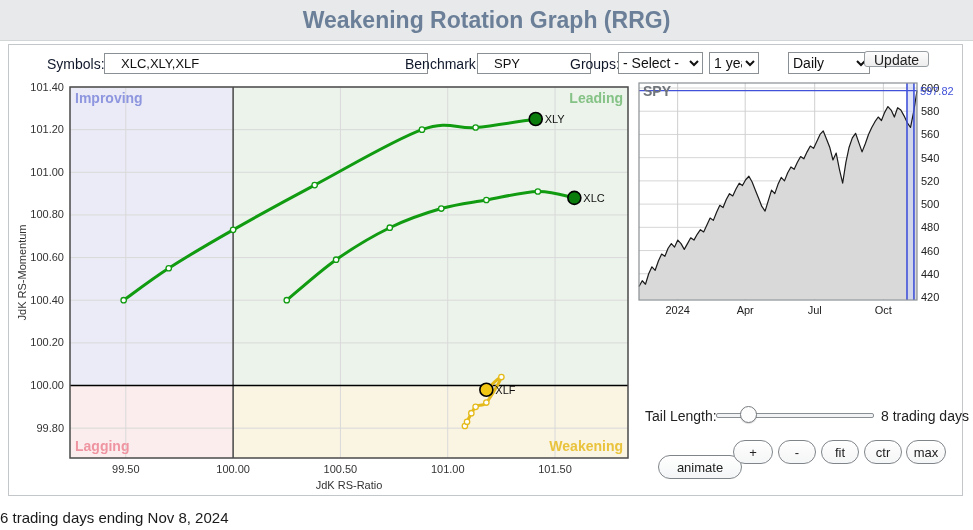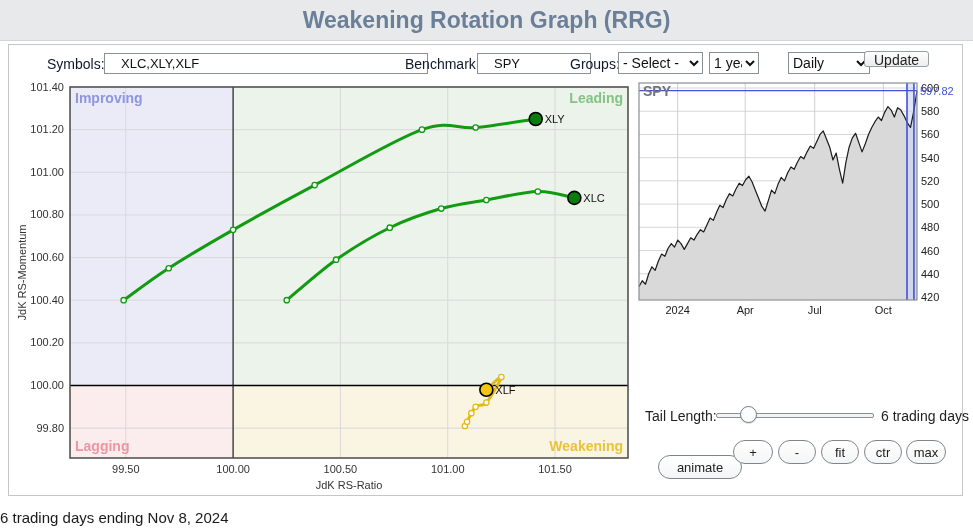--- a/index.html
+++ b/index.html
@@ -151,21 +151,21 @@
     <text x="39.642" y="236" text-anchor="middle" font-size="11" fill="#222">2024</text>
     <text x="107.196" y="236" text-anchor="middle" font-size="11" fill="#222">Apr</text>
     <text x="176.696" y="236" text-anchor="middle" font-size="11" fill="#222">Jul</text>
     <text x="245.362" y="236" text-anchor="middle" font-size="11" fill="#222">Oct</text>
     <text x="5" y="18" font-size="14" font-weight="bold" fill="#70757b">SPY</text>
   </svg>
 
 <span class="ctl-label" style="left:645px;top:408px;">Tail Length:</span>
 <div class="slider-track"></div>
 <div class="slider-thumb" id="slider-thumb" style="left: 740.2px;"></div>
-<span class="ctl-label" style="left:881px;top:408px;">6 trading days</span>
+<span class="ctl-label" style="left:881px;top:408px;">8 trading days</span>
 
 <button class="pill-btn" style="left:658px;width:84px;margin-top:15px;">animate</button>
 <button class="pill-btn" style="left:733px;width:40px;">+</button>
 <button class="pill-btn" style="left:778px;width:38px;">-</button>
 <button class="pill-btn" style="left:821px;width:38px;">fit</button>
 <button class="pill-btn" style="left:864px;width:38px;">ctr</button>
 <button class="pill-btn" style="left:906px;width:40px;">max</button>
 
 <div class="footer">6 trading days ending Nov 8, 2024</div>
 

